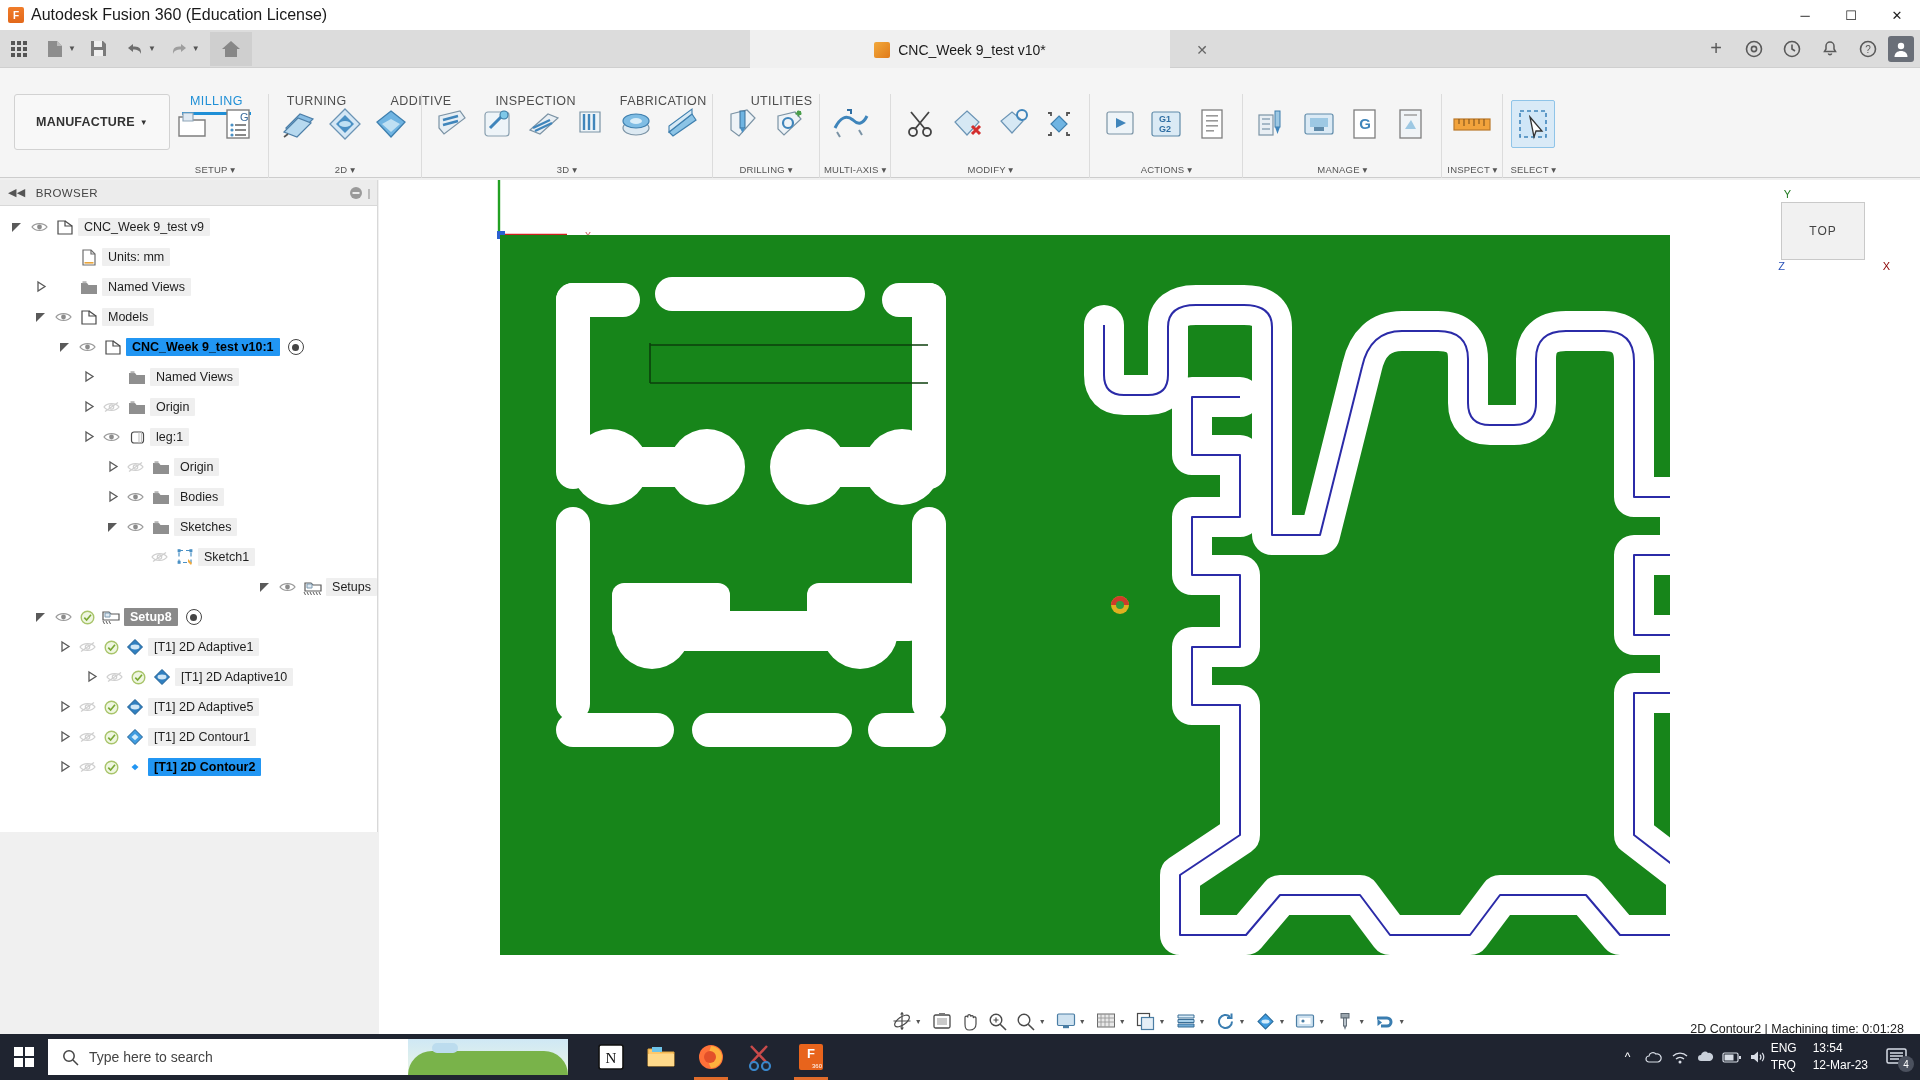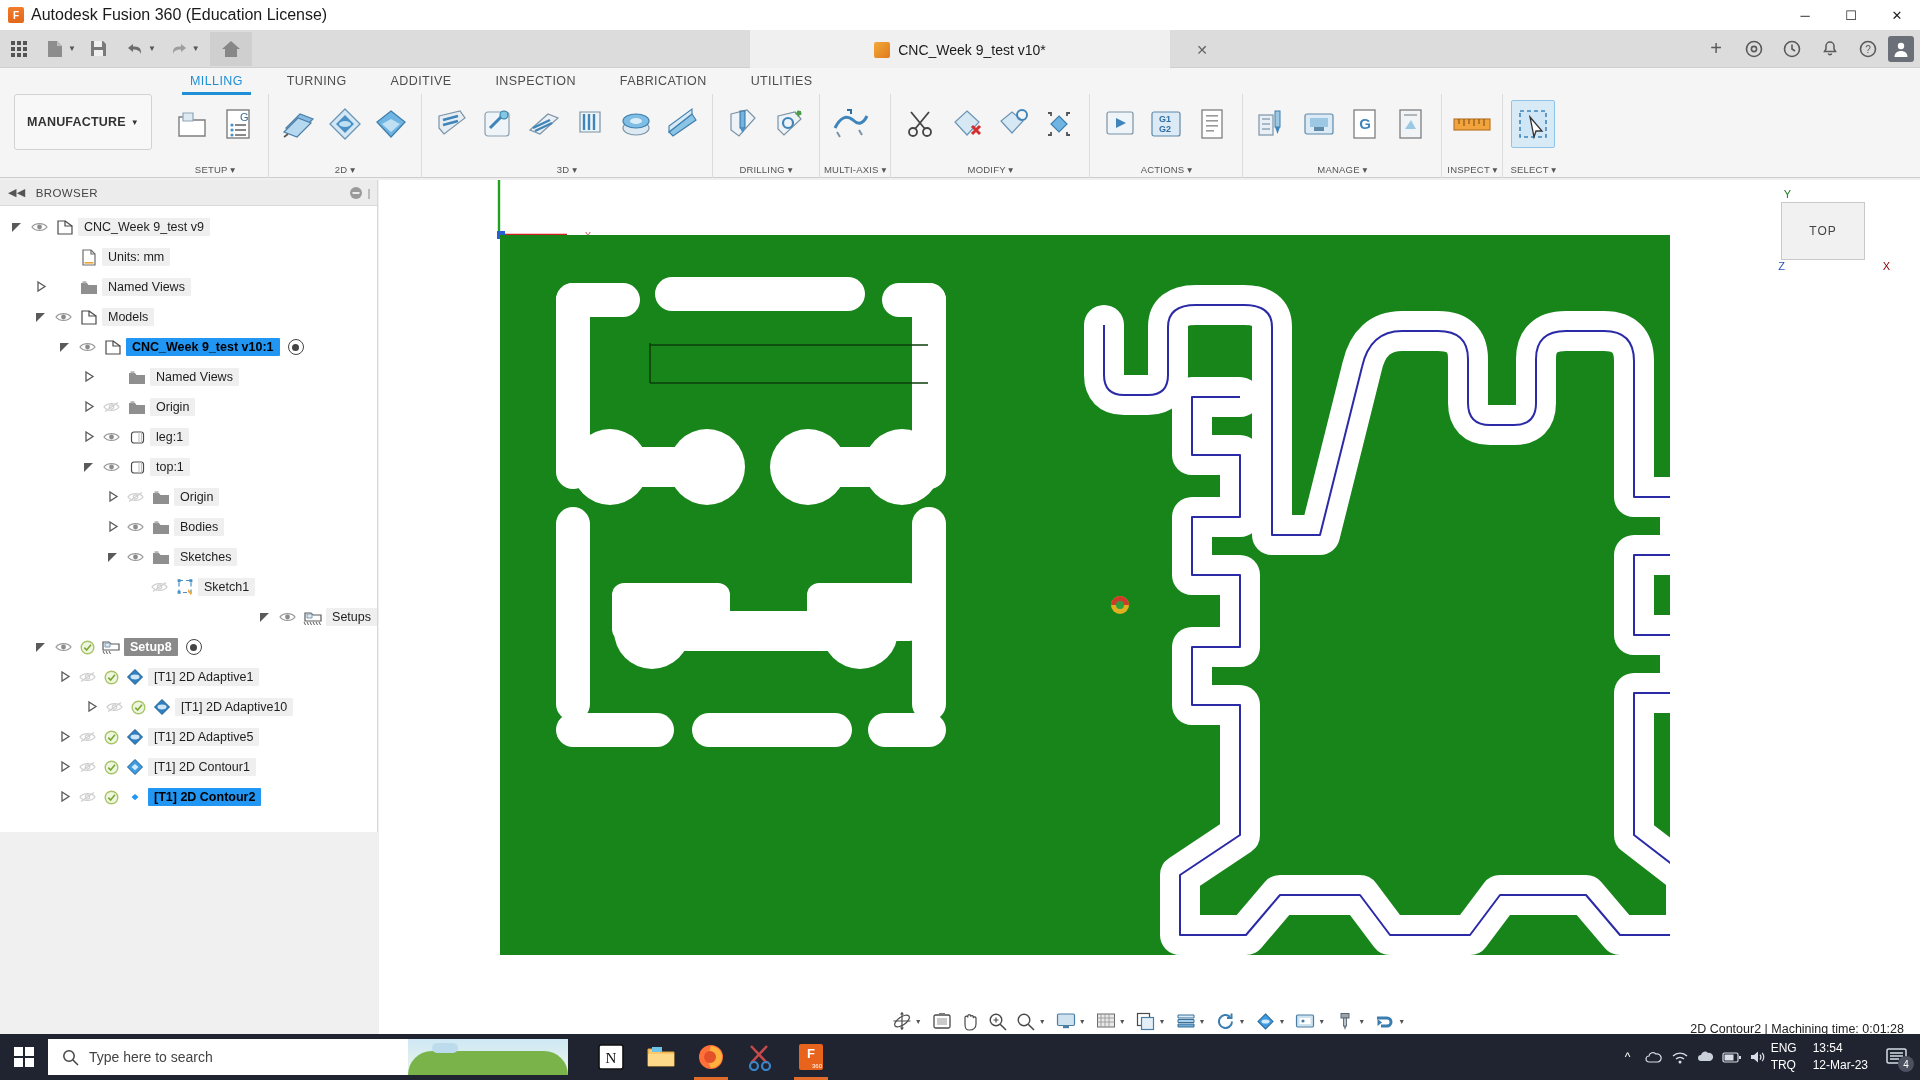--- a/index.html
+++ b/index.html
@@ -46,26 +46,26 @@
   .doc-cube { width:16px;height:16px;background:linear-gradient(135deg,#f2a93b,#e07a1a);border-radius:2px;}
   .doc-name { font-size:14px;color:#1b1b1b;}
   .doc-x { position:absolute; right:-38px; color:#666; font-size:14px;}
   .qa-right { position:absolute; right:6px; display:flex; align-items:center; gap:2px;}
   .qa-r-btn{width:36px;height:32px;display:flex;align-items:center;justify-content:center;color:#5a5a5a;}
   .avatar{width:26px;height:26px;border-radius:3px;background:#6a6f78;display:flex;align-items:center;justify-content:center;color:#fff;font-size:13px;}
 
   
   .ribbon { background:#f5f5f5; border-bottom:1px solid #cdcdcd; position:relative; height:110px;}
   .ribbon-tabs { position:absolute; left:168px; top:2px; display:flex; gap:0; }
-  .rtab { font-size:12.5px; letter-spacing:.4px; color:#4d4d4d; padding:4px 22px 7px 22px; position:relative; }
+  .rtab { font-size:12.5px; letter-spacing:.4px; color:#4d4d4d; padding:4px 22px 7px 22px; position:relative;margin-top:20px; }
   .rtab.active { color:#1f8fd6; }
   .rtab.active::after { content:""; position:absolute; left:14px; right:14px; bottom:0; height:3px; background:#1f8fd6;}
 
   .ws-btn {
-    position:absolute; left:14px; top:26px; width:138px; height:56px;
+    position:absolute; left:14px; top:26px; width:156px; height:56px;
     border:1px solid #d2d2d2; background:#f8f8f8; border-radius:3px;
     display:flex; align-items:center; justify-content:center; gap:5px;
     font-size:12.5px; font-weight:bold; color:#333; letter-spacing:.2px;
   }
 
   .panels { position:absolute; left:162px; top:26px; right:0; height:84px; display:flex; }
   .panel { display:flex; flex-direction:column; justify-content:space-between; border-right:1px solid #dcdcdc; padding:0 4px;}
   .panel:last-child{border-right:none;}
   .panel-icons { display:flex; align-items:center; height:60px; gap:2px; padding:0 4px;}
   .panel-label { text-align:center; font-size:9.5px; color:#555; padding-bottom:3px; letter-spacing:.2px;}
@@ -650,38 +650,20 @@
             </svg>
           </span>
           <span class="tico">
             <svg width="17" height="17" viewBox="0 0 17 17">
               <rect x="2.5" y="3" width="12" height="11" rx="2.5" fill="#fff" stroke="#4a4a4a" stroke-width="1.2"></rect>
               <path d="M10 3 v11 M12.4 3 v11" stroke="#bbb" stroke-width="1"></path>
             </svg>
           </span>
           <span class="label">leg:1</span>
         </div>
-        <div class="row" style="padding-left: 78px;">
-          <span class="arrow" style="width: 20px;"><svg width="13" height="13" viewBox="0 0 13 13">
-              <path d="M2 3 L11 3 L2 12Z" fill="#5a5a5a"></path>
-            </svg></span>
-          <span class="eye">
-            <svg width="17" height="12" viewBox="0 0 17 12">
-              <path d="M1 6 C4 1.5 13 1.5 16 6 C13 10.5 4 10.5 1 6Z" fill="none" stroke="#9a9a9a" stroke-width="1.3"></path>
-              <circle cx="8.5" cy="6" r="2.4" fill="#8c8c8c"></circle>
-            </svg>
-          </span>
-          <span class="tico">
-            <svg width="17" height="17" viewBox="0 0 17 17">
-              <rect x="2.5" y="3" width="12" height="11" rx="2.5" fill="#fff" stroke="#4a4a4a" stroke-width="1.2"></rect>
-              <path d="M10 3 v11 M12.4 3 v11" stroke="#bbb" stroke-width="1"></path>
-            </svg>
-          </span>
-          <span class="label">top:1</span>
-        </div>
         <div class="row" style="padding-left: 102px;">
           <span class="arrow" style="width: 20px;"><svg width="13" height="13" viewBox="0 0 13 13">
               <path d="M4 2 L11 6.5 L4 11Z" fill="none" stroke="#5a5a5a" stroke-width="1.3"></path>
             </svg></span>
           <span class="eye">
             <svg width="17" height="12" viewBox="0 0 17 12">
               <path d="M1 6 C4 1.5 13 1.5 16 6 C13 10.5 4 10.5 1 6Z" fill="none" stroke="#cfcfcf" stroke-width="1.3"></path>
               <circle cx="8.5" cy="6" r="2.2" fill="none" stroke="#cfcfcf" stroke-width="1.2"></circle>
               <line x1="2" y1="10.5" x2="15" y2="1.5" stroke="#cfcfcf" stroke-width="1.3"></line>
             </svg>

